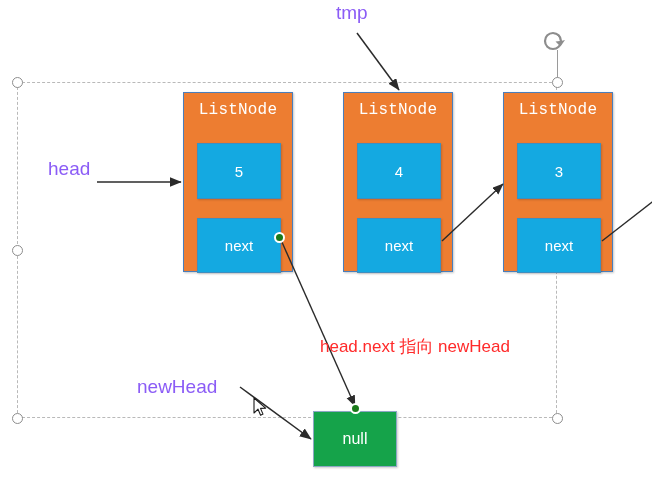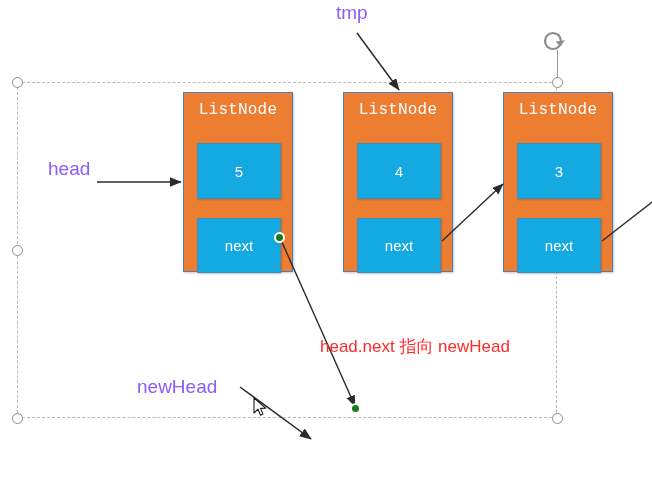--- a/index.html
+++ b/index.html
@@ -182,20 +182,21 @@
     <div class="field val">4</div>
     <div class="field next">next</div>
   </div>
 
   <div class="node" style="left:503px;">
     <div class="node-title">ListNode</div>
     <div class="field val">3</div>
     <div class="field next">next</div>
   </div>
 
+  <div class="null-box">null</div>
 
   <svg class="overlay">
     <defs>
       <marker id="ah" markerWidth="9" markerHeight="9" refX="7.5" refY="3.2" orient="auto" markerUnits="strokeWidth">
         <path d="M0,0 L8,3.2 L0,6.4 z" fill="#2b2b2b"></path>
       </marker>
     </defs>
 
     <line x1="97" y1="182" x2="181" y2="182" stroke="#2b2b2b" stroke-width="1.5" marker-end="url(#ah)"></line>
 

